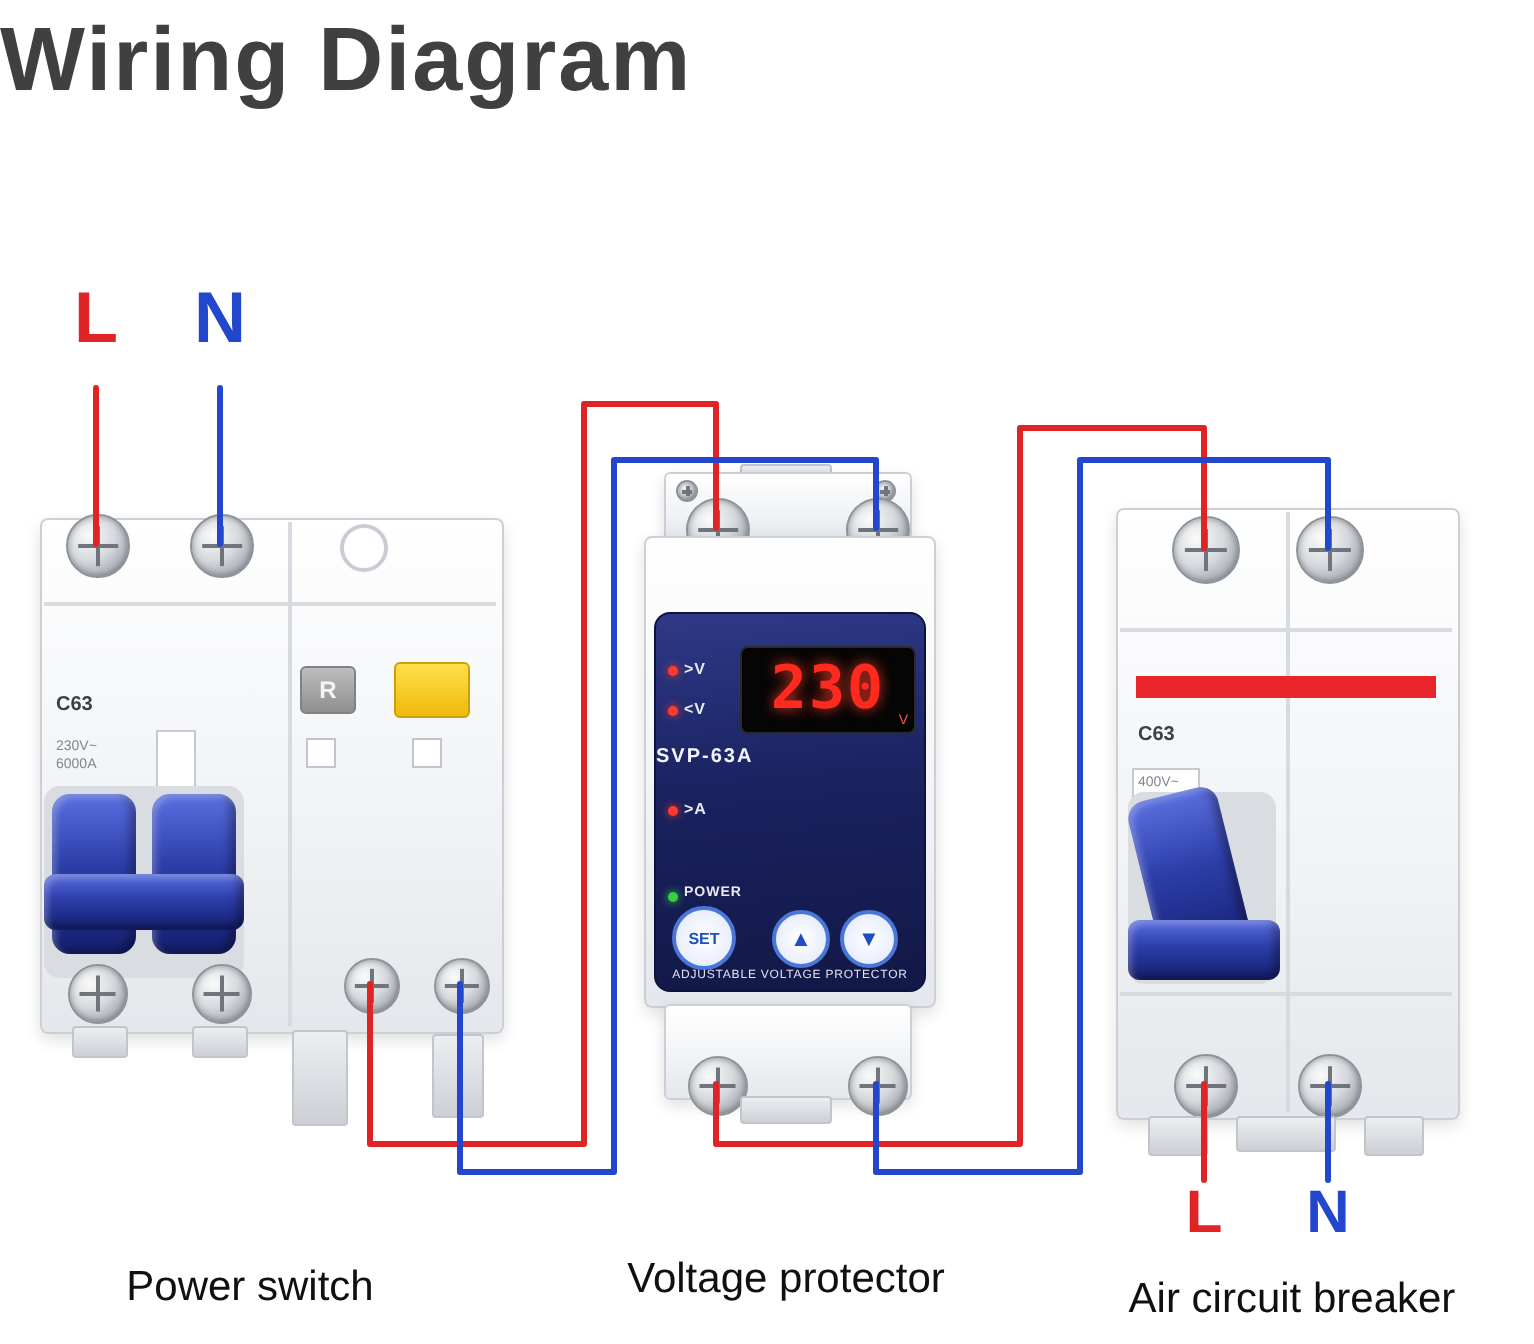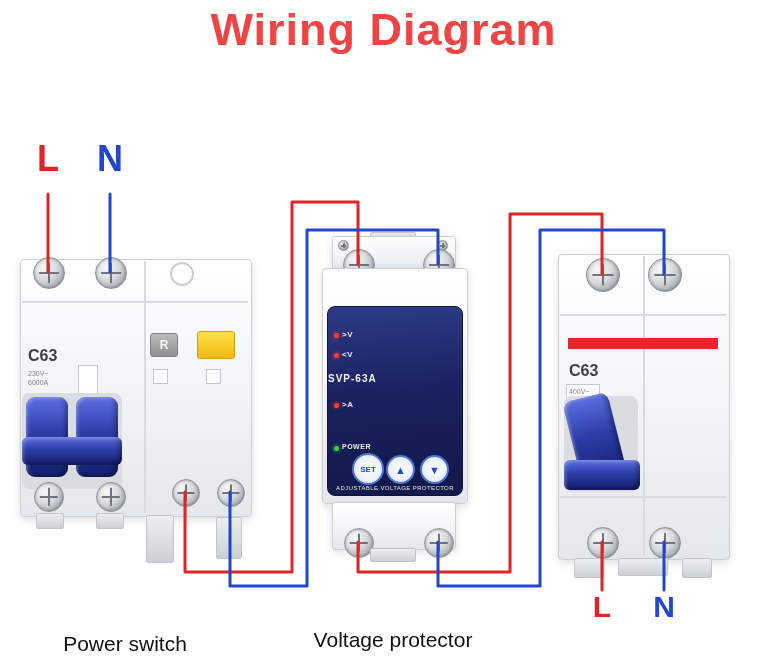--- a/index.html
+++ b/index.html
@@ -1,20 +1,20 @@
 <!DOCTYPE html>
 <html><head>
 <meta charset="utf-8">
 <style>
   html,body{margin:0;padding:0;background:#fff;}
   .canvas{position:relative;width:767px;height:672px;background:#ffffff;overflow:hidden;
           font-family:"Liberation Sans",sans-serif;}
   .abs{position:absolute;}
-  .title{left:0;top:4px;width:100%;text-align:center;font-size:45px;font-weight:700;
-         color:#ef4444;letter-spacing:1px;}
+  .title{left:0;top:4px;width:100%;text-align:left;font-size:45px;font-weight:700;
+         color:#404040;letter-spacing:1px;}
   .ln{font-weight:700;text-align:center;}
   .ln.top{font-size:36px;width:40px;}
   .ln.bottom{font-size:30px;width:36px;}
   .red{color:#e02325;}
   .blue{color:#2247cc;}
   .caption{font-size:21px;color:#101010;text-align:center;}
 
   
   .body{position:absolute;background:linear-gradient(180deg,#ffffff 0%,#f0f2f5 60%,#e4e7eb 100%);
         border:1px solid #ccd0d6;border-radius:4px;box-shadow:0 3px 8px rgba(0,0,0,.12);}
@@ -33,21 +33,21 @@
   .term::before{width:66%;height:2px;}
   .term::after{width:2px;height:66%;}
   .ring{position:absolute;border-radius:50%;border:2px solid #c9cdd3;background:#fff;}
 
   
   .blue-grad{background:linear-gradient(180deg,#5b6fe0 0%,#2c3da8 45%,#141f6e 100%);
         box-shadow:inset 2px 2px 3px rgba(255,255,255,.25), inset -3px -2px 5px rgba(0,0,0,.35);}
   .handle{position:absolute;border-radius:9px;}
 
   
-  .model{position:absolute;font-size:16px;font-weight:700;color:#3d3f47;}
+  .model{position:absolute;font-size:10px;font-weight:700;color:#3d3f47;}
   .spec{position:absolute;font-size:7px;color:#82868d;line-height:9px;}
   .tagbox{position:absolute;border:1px solid #c6cacf;background:#fff;}
   .rbtn{position:absolute;width:26px;height:22px;border-radius:3px;border:1px solid #7e8288;
         background:linear-gradient(180deg,#bdbdbd,#8f8f8f);color:#f4f4f4;font-size:12px;
         font-weight:700;display:flex;align-items:center;justify-content:center;}
   .ybtn{position:absolute;width:36px;height:26px;border-radius:3px;border:1px solid #cf9f08;
         background:linear-gradient(180deg,#ffe04a,#efb90b);}
   .msq{position:absolute;width:13px;height:13px;border:1px solid #c2c6cc;background:#fff;}
 
   
@@ -130,31 +130,35 @@
     <div class="term" style="left:105px;top:17px;width:30px;height:30px;"></div>
 
     <div class="body" style="left:4px;top:36px;width:144px;height:234px;"></div>
 
     <div class="panel" style="left:9px;top:74px;width:134px;height:188px;">
       <div class="led r" style="left:6px;top:26px;"></div>
       <div class="lbl" style="left:14px;top:23px;">&gt;V</div>
       <div class="led r" style="left:6px;top:46px;"></div>
       <div class="lbl" style="left:14px;top:43px;">&lt;V</div>
 
+      <div class="display" style="left:42px;top:16px;">
+        <span class="val">230</span>
+        <span class="unit">V</span>
+      </div>
 
       <div class="vpmodel">SVP-63A</div>
 
       <div class="led r" style="left:6px;top:96px;"></div>
       <div class="lbl" style="left:14px;top:93px;">&gt;A</div>
 
 
       <div class="led g" style="left:6px;top:139px;"></div>
       <div class="lbl" style="left:14px;top:136px;font-size:7px;">POWER</div>
 
-      <div class="btn" style="left:24px;top:146px;width:28px;height:28px;font-size:8px;">SET</div>
+      <div class="btn" style="left:8px;top:146px;width:28px;height:28px;font-size:8px;">SET</div>
       <div class="btn" style="left:58px;top:148px;width:25px;height:25px;font-size:11px;">▲</div>
       <div class="btn" style="left:92px;top:148px;width:25px;height:25px;font-size:11px;">▼</div>
 
       <div class="vpfooter">ADJUSTABLE VOLTAGE PROTECTOR</div>
     </div>
 
     <div class="body" style="left:14px;top:270px;width:122px;height:46px;border-radius:3px;"></div>
     <div class="term" style="left:26px;top:296px;width:28px;height:28px;"></div>
     <div class="term" style="left:106px;top:296px;width:28px;height:28px;"></div>
     <div class="foot" style="left:52px;top:316px;width:44px;height:12px;"></div>
@@ -187,20 +191,21 @@
     <div class="foot" style="left:18px;top:308px;width:28px;height:18px;"></div>
     <div class="foot" style="left:62px;top:308px;width:48px;height:16px;"></div>
     <div class="foot" style="left:126px;top:308px;width:28px;height:18px;"></div>
   </div>
 
   <div class="abs ln bottom red" style="left:584px;top:590px;">L</div>
   <div class="abs ln bottom blue" style="left:646px;top:590px;">N</div>
 
   <div class="abs caption" style="left:30px;top:632px;width:190px;">Power switch</div>
   <div class="abs caption" style="left:298px;top:628px;width:190px;">Voltage protector</div>
+  <div class="abs caption" style="left:548px;top:638px;width:196px;">Air circuit breaker</div>
 
   <svg id="wire-svg" width="767" height="672">
       <path d="M48,194 V272" stroke="#e02325" fill="none" stroke-width="3" stroke-linecap="round" stroke-linejoin="round"></path>
       <path d="M110,194 V272" stroke="#2247cc" fill="none" stroke-width="3" stroke-linecap="round" stroke-linejoin="round"></path>
       <path d="M185,492 V572 H292 V202 H358 V264" stroke="#e02325" fill="none" stroke-width="3" stroke-linecap="round" stroke-linejoin="round"></path>
       <path d="M230,492 V586 H307 V230 H438 V264" stroke="#2247cc" fill="none" stroke-width="3" stroke-linecap="round" stroke-linejoin="round"></path>
       <path d="M358,542 V572 H510 V214 H602 V274" stroke="#e02325" fill="none" stroke-width="3" stroke-linecap="round" stroke-linejoin="round"></path>
       <path d="M438,542 V586 H540 V230 H664 V274" stroke="#2247cc" fill="none" stroke-width="3" stroke-linecap="round" stroke-linejoin="round"></path>
       <path d="M602,542 V590" stroke="#e02325" fill="none" stroke-width="3" stroke-linecap="round" stroke-linejoin="round"></path>
       <path d="M664,542 V590" stroke="#2247cc" fill="none" stroke-width="3" stroke-linecap="round" stroke-linejoin="round"></path>

